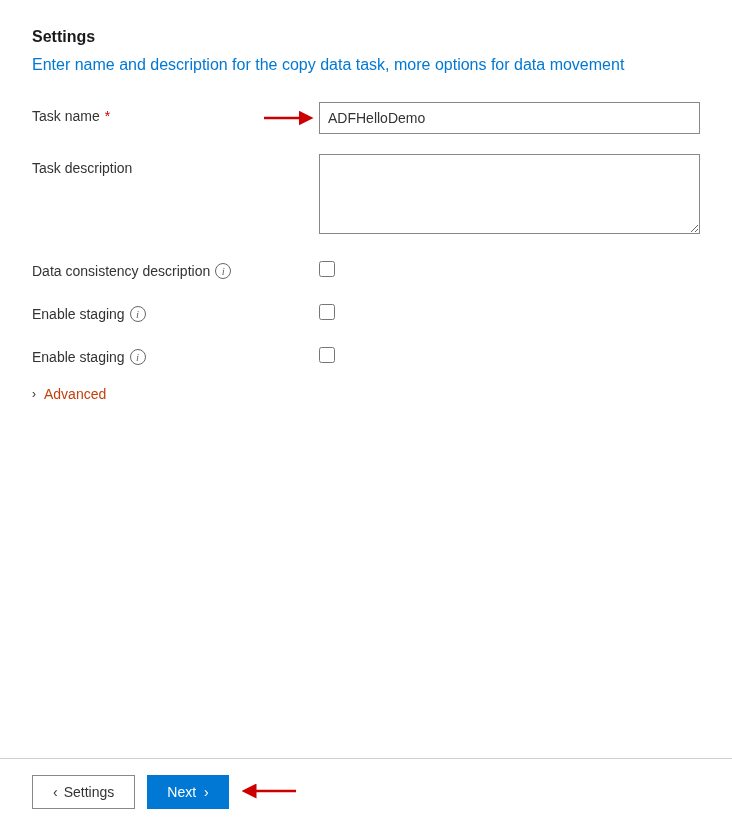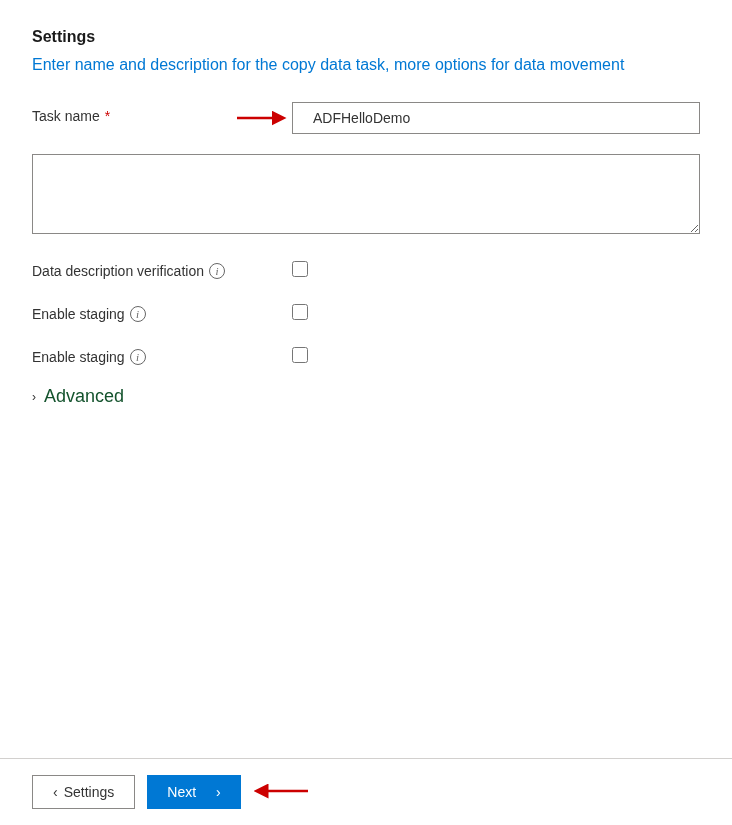--- a/index.html
+++ b/index.html
@@ -43,20 +43,21 @@
     .page-subtitle {
       font-size: 16px;
       color: #0078d4;
       margin-bottom: 28px;
     }
 
     .form-row {
       display: flex;
       align-items: flex-start;
       margin-bottom: 20px;
+      gap: 27px;
     }
 
     .form-label {
       width: 260px;
       font-size: 14px;
       color: #333;
       padding-top: 6px;
       display: flex;
       align-items: center;
       gap: 5px;
@@ -84,21 +85,21 @@
 
     .form-control-wrapper {
       flex: 1;
       position: relative;
     }
 
     .text-input {
       width: 100%;
       height: 32px;
       border: 1px solid #8a8886;
-      padding: 4px 20px;
+      padding: 4px 8px;
       font-size: 14px;
       color: #333;
       outline: none;
     }
 
     .textarea-input {
       width: 100%;
       height: 80px;
       border: 1px solid #8a8886;
       padding: 4px 8px;
@@ -124,22 +125,22 @@
       margin-top: 8px;
       cursor: pointer;
     }
 
     .chevron-icon {
       font-size: 12px;
       color: #333;
     }
 
     .advanced-label {
-      font-size: 18px;
-      color: #14532d;
+      font-size: 14px;
+      color: #c2410c;
     }
 
     .footer {
       border-top: 1px solid #d2d0ce;
       padding: 16px 32px;
       display: flex;
       align-items: center;
       gap: 12px;
       background: #ffffff;
       position: relative;
@@ -161,21 +162,21 @@
     .btn-next {
       height: 34px;
       padding: 0 20px;
       border: none;
       background: #0078d4;
       color: #ffffff;
       font-size: 14px;
       cursor: pointer;
       display: flex;
       align-items: center;
-      gap: 20px;
+      gap: 8px;
     }
 
     .task-name-wrapper {
       position: relative;
       display: flex;
       align-items: center;
     }
 
     .red-arrow-task {
       position: absolute;
@@ -212,28 +213,31 @@
               </marker>
             </defs>
             <line x1="0" y1="10" x2="42" y2="10" stroke="#cc0000" stroke-width="2.5" marker-end="url(#arrowhead1)"></line>
           </svg>
         </div>
         <input class="text-input" type="text" value="ADFHelloDemo" style="">
       </div>
     </div>
 
     <div class="form-row">
+      <div class="form-label">
+        <span>Task description</span>
+      </div>
       <div class="form-control-wrapper">
         <textarea class="textarea-input" style=""></textarea>
       </div>
     </div>
 
     <div class="form-row">
       <div class="form-label">
-        <span>Data description verification</span>
+        <span>Data consistency description</span>
         <span class="info-icon" title="More info">i</span>
       </div>
       <div class="form-control-wrapper">
         <input type="checkbox" class="checkbox-input" style="">
       </div>
     </div>
 
     <div class="form-row">
       <div class="form-label">
         <span>Enable staging</span>

